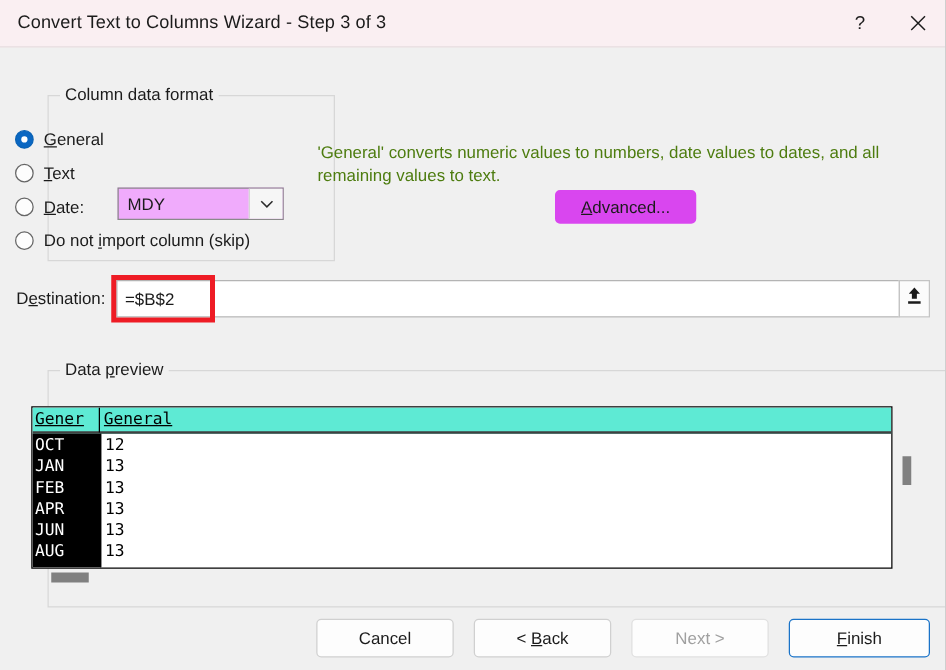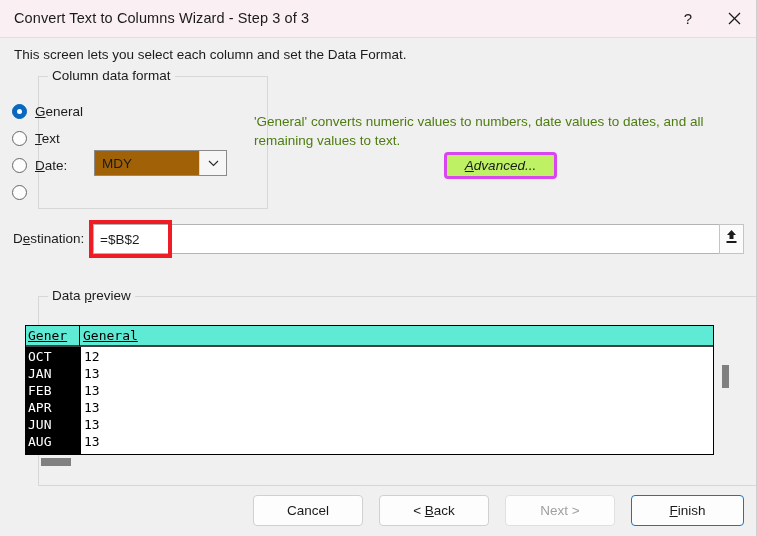--- a/index.html
+++ b/index.html
@@ -135,21 +135,21 @@
   #row-skip    { top: 182px; }
 
   
   #mdy-combo {
     position: absolute;
     left: 94px;
     top: 150px;
     width: 133px;
     height: 26px;
     border: 1px solid #8a8a8a;
-    background: #a16207;
+    background: #f0abfc;
     box-sizing: border-box;
     display: flex;
     align-items: stretch;
     cursor: default;
   }
   #mdy-value {
     flex: 1;
     display: flex;
     align-items: center;
     padding-left: 7px;
@@ -174,31 +174,30 @@
     font-size: 13.5px;
     line-height: 19px;
     color: #4d7c0f;
   }
   #advanced-btn {
     position: absolute;
     left: 444px;
     top: 152px;
     width: 113px;
     height: 27px;
-    background: #bef264;
+    background: #d946ef;
     border: 3px solid #d946ef;
     border-radius: 4px;
     font-size: 13.5px;
     color: #1b1b1b;
     display: flex;
     align-items: center;
     justify-content: center;
     cursor: default;
     box-sizing: border-box;
-    font-style: italic;
   }
 
   
   #dest-label {
     position: absolute;
     left: 13px;
     top: 231px;
     font-size: 13.5px;
     color: #1b1b1b;
     white-space: nowrap;
@@ -372,21 +371,20 @@
     <div id="close-btn" class="tb-btn">
       <span>
         <svg width="13" height="13" viewBox="0 0 13 13">
           <line x1="1" y1="1" x2="12" y2="12" stroke="#1b1b1b" stroke-width="1.2"></line>
           <line x1="12" y1="1" x2="1" y2="12" stroke="#1b1b1b" stroke-width="1.2"></line>
         </svg>
       </span>
     </div>
   </div>
 
-  <div id="instruction">This screen lets you select each column and set the Data Format.</div>
 
   <div id="group-format" class="groupbox">
     <span class="group-legend">Column data format</span>
   </div>
 
   <div id="row-general" class="radio-row">
     <span class="radio checked"></span>
     <span class="radio-label"><span class="u">G</span><span>eneral</span></span>
   </div>
 
@@ -395,20 +393,21 @@
     <span class="radio-label"><span class="u">T</span><span>ext</span></span>
   </div>
 
   <div id="row-date" class="radio-row">
     <span class="radio"></span>
     <span class="radio-label"><span class="u">D</span><span>ate:</span></span>
   </div>
 
   <div id="row-skip" class="radio-row">
     <span class="radio"></span>
+    <span class="radio-label"><span>Do not </span><span class="u">i</span><span>mport column (skip)</span></span>
   </div>
 
   <div id="mdy-combo">
     <span id="mdy-value">MDY</span>
     <span id="mdy-arrow">
       <svg width="11" height="7" viewBox="0 0 11 7">
         <polyline points="1,1 5.5,5.5 10,1" fill="none" stroke="#2b2b2b" stroke-width="1.2"></polyline>
       </svg>
     </span>
   </div>

